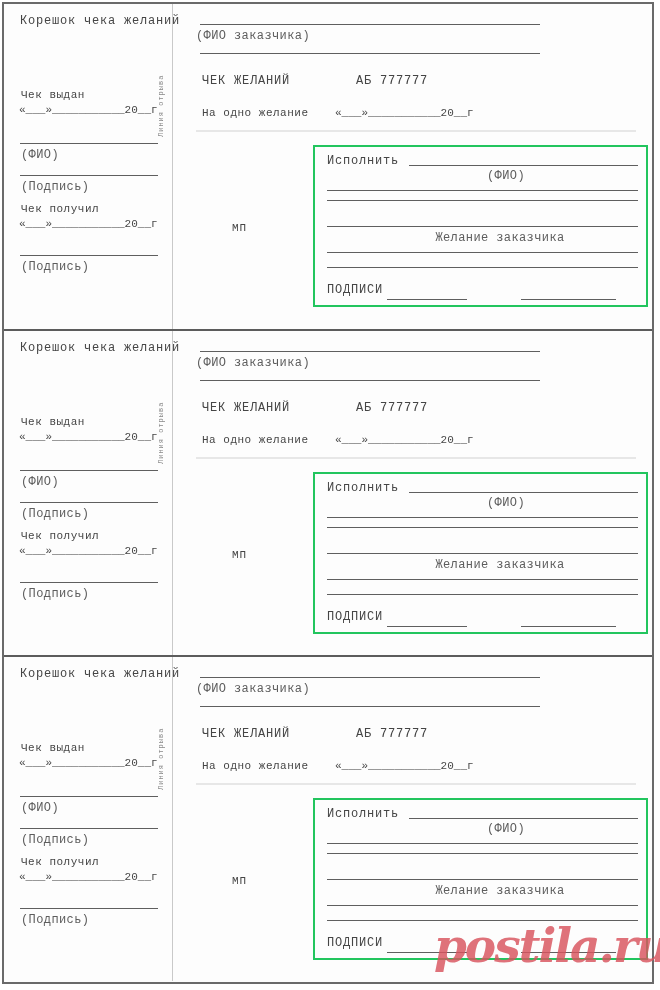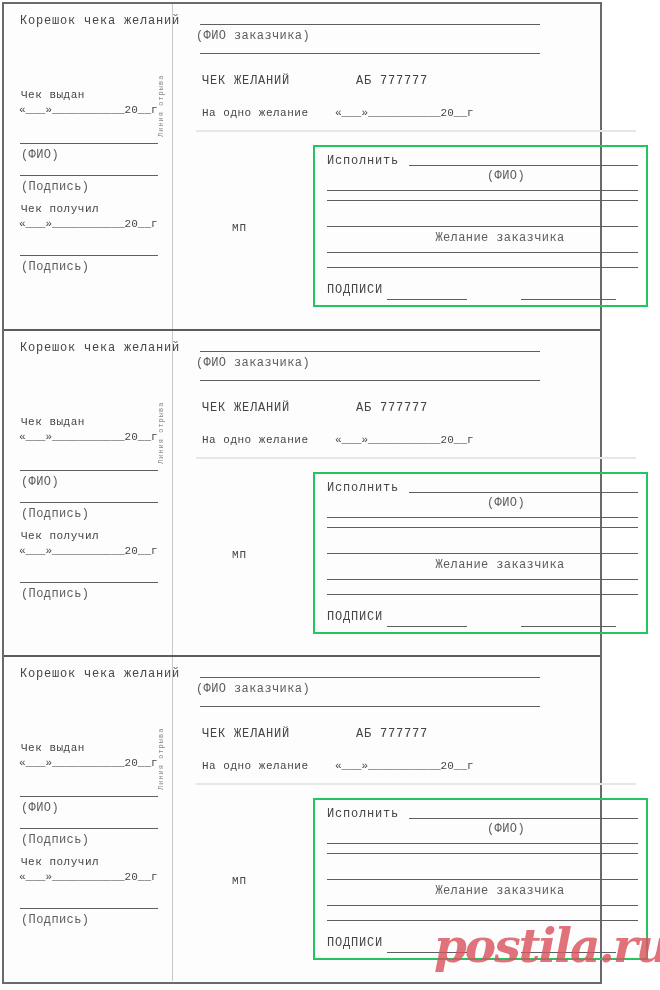--- a/index.html
+++ b/index.html
@@ -6,21 +6,21 @@
   .canvas{
     position:relative;
     width:660px;height:990px;
     background:#fff;
     overflow:hidden;
     font-family:"Liberation Mono","DejaVu Sans Mono",monospace;
     color:#454545;
   }
   .sheet{
     position:absolute;left:2px;top:2px;
-    width:600px;height:982px;
+    width:652px;height:982px;
     border:2px solid #6a6a6a;
     box-sizing:border-box;
     background:#fdfdfd;
   }
   .check-section{
     position:relative;
     height:325px;
     box-sizing:border-box;
   }
   .check-section + .check-section{border-top:2px solid #5c5c5c;height:326px;}

